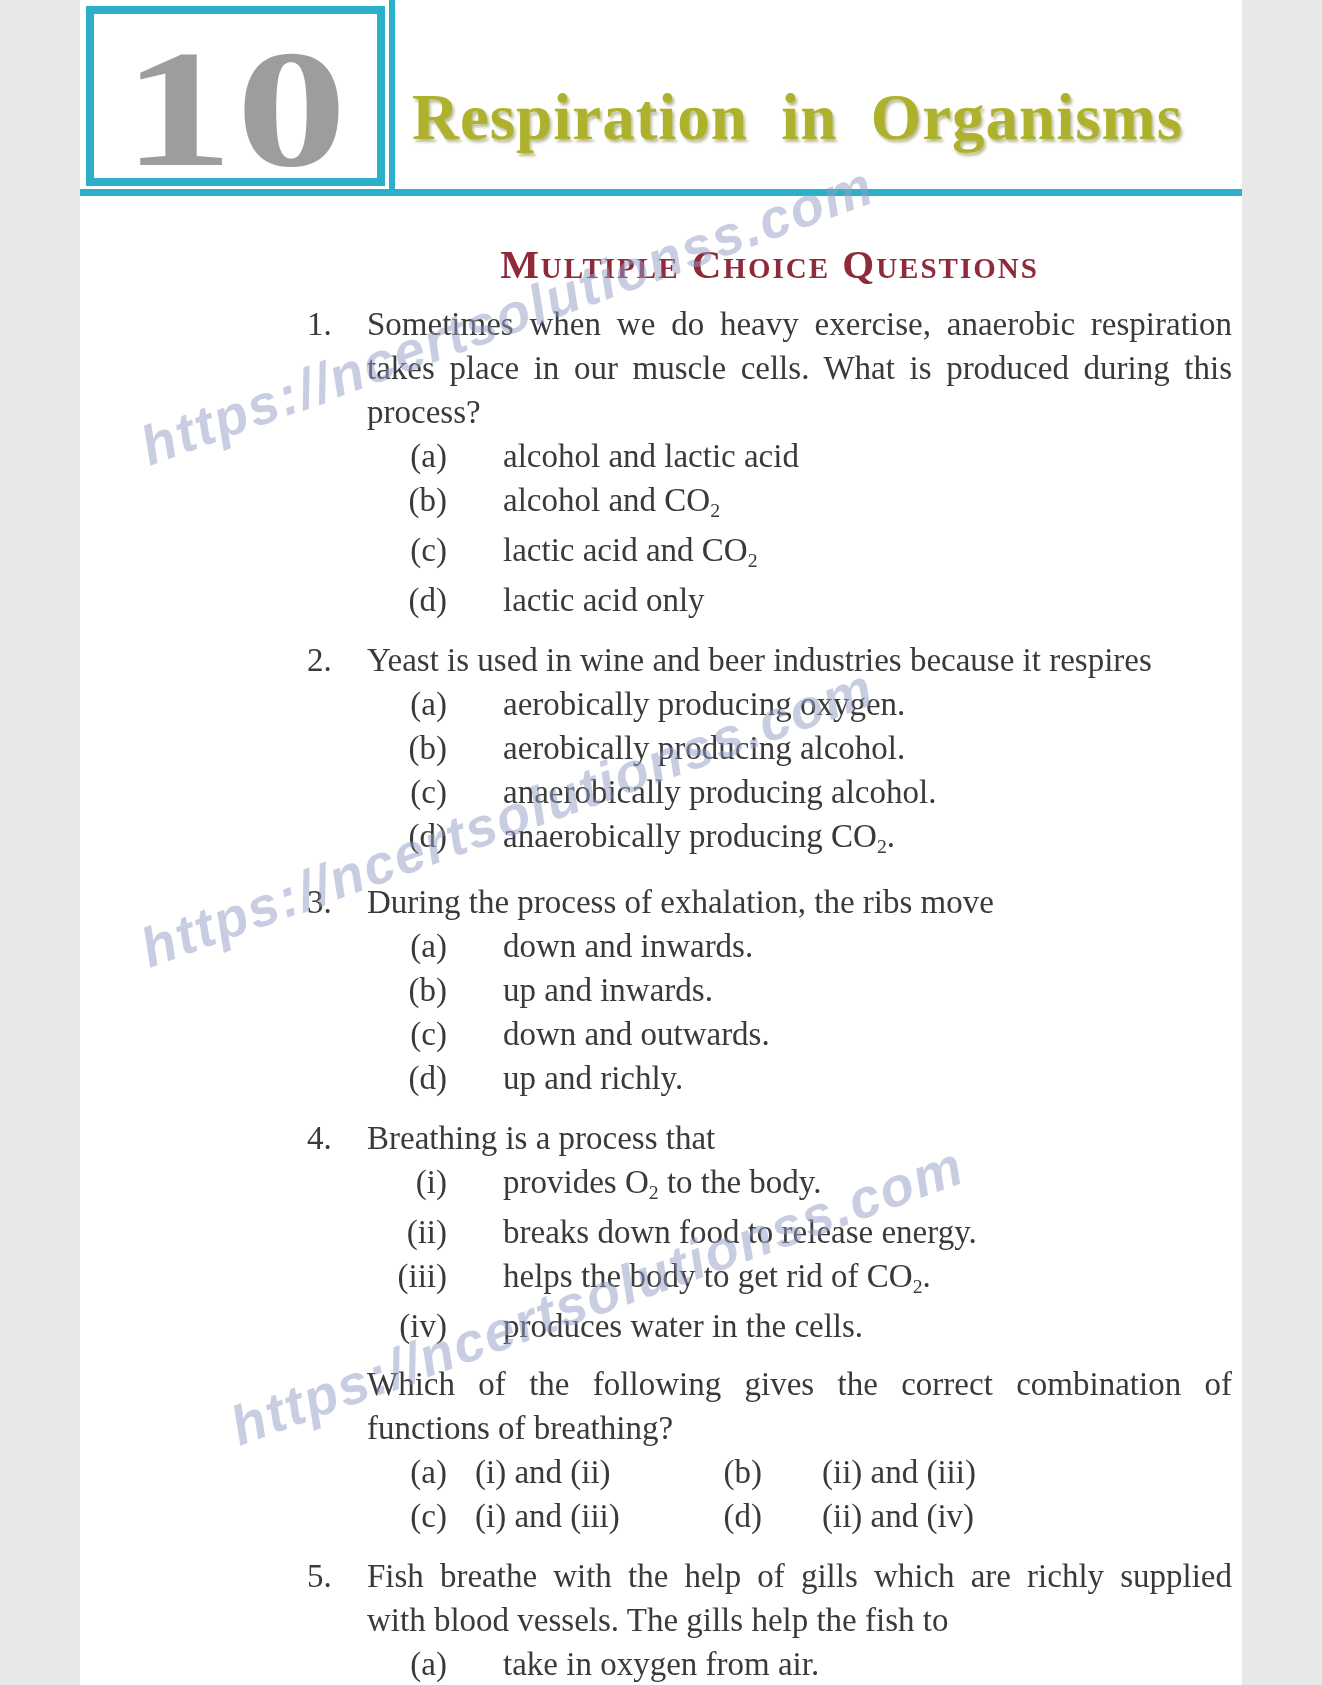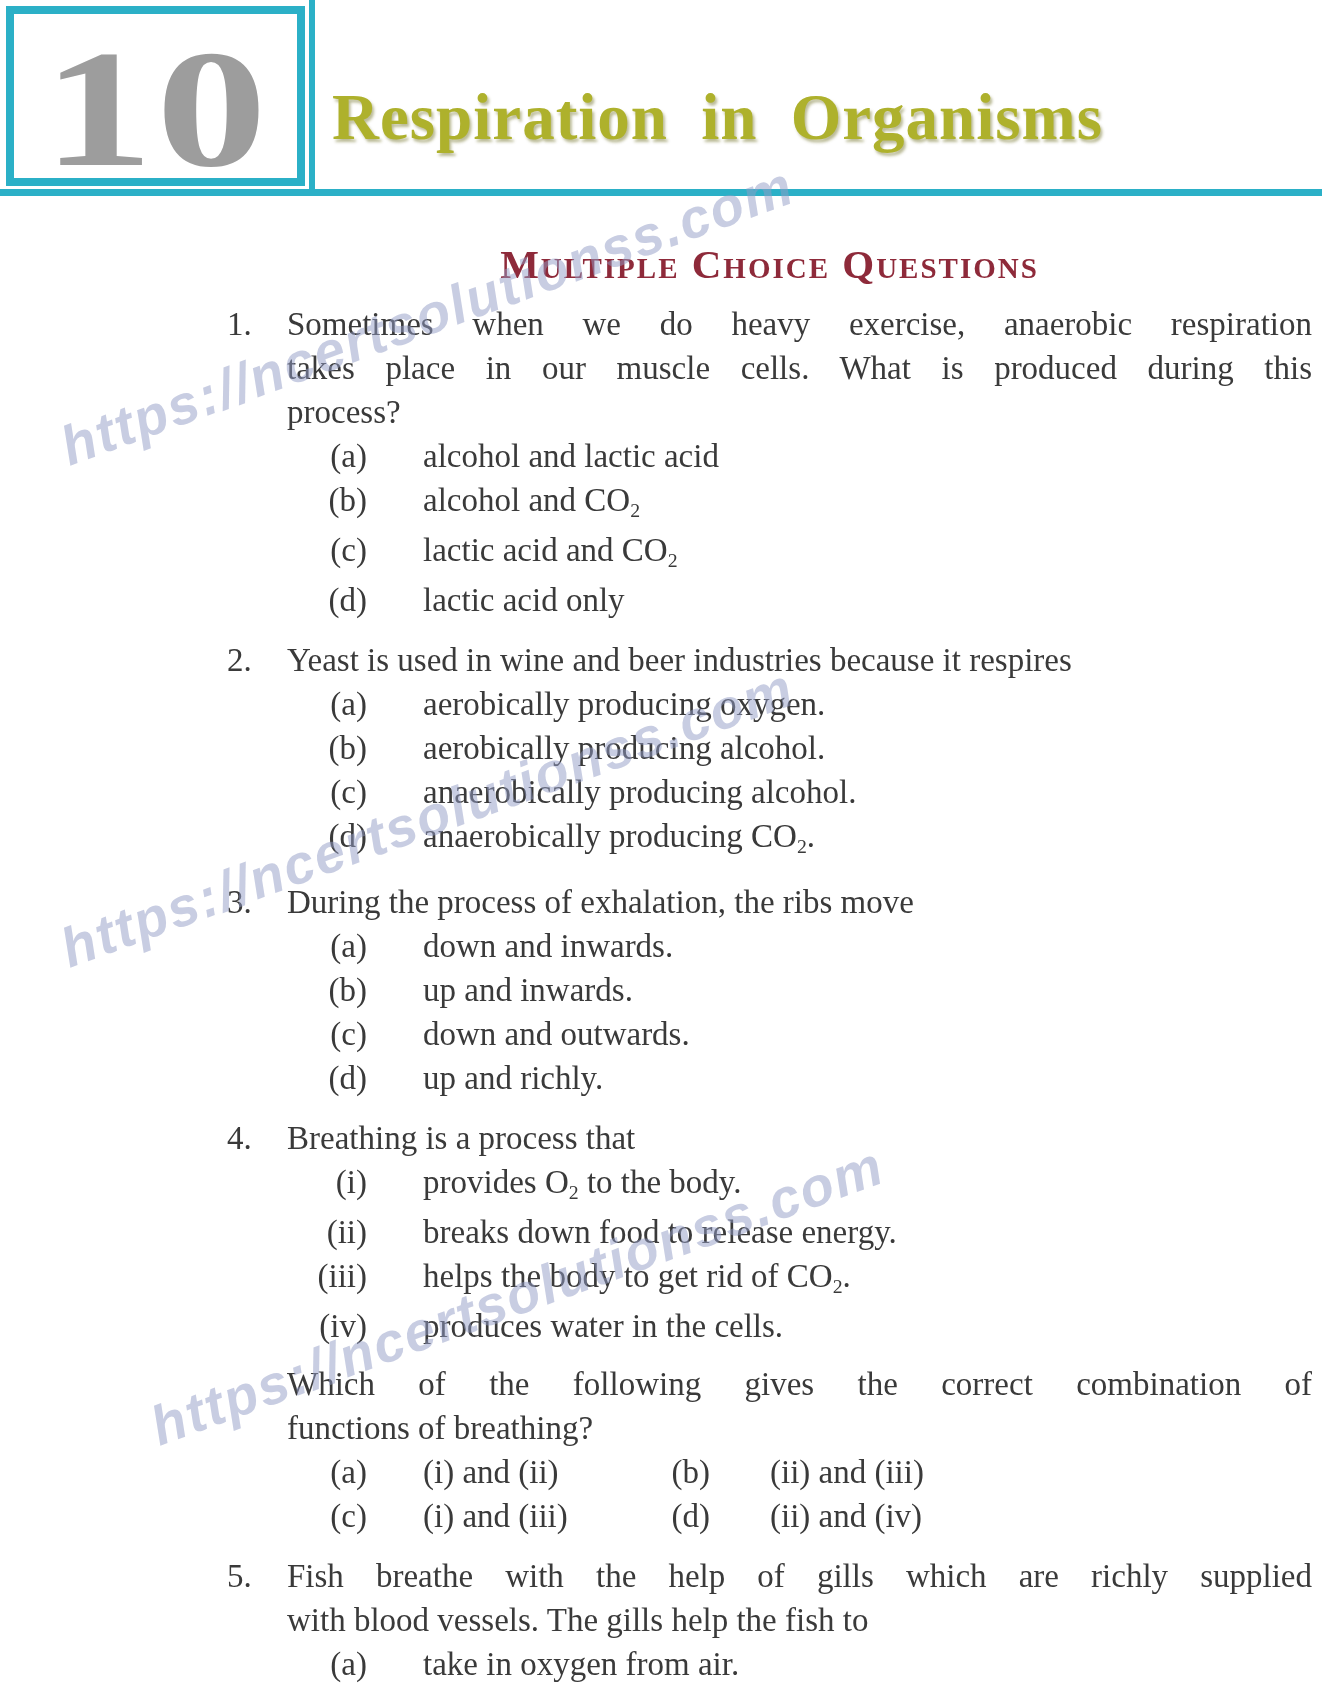--- a/index.html
+++ b/index.html
@@ -1,18 +1,18 @@
 <!DOCTYPE html>
 <html><head>
 <meta charset="utf-8">
 <style>
   html, body { margin: 0; padding: 0; background: #e8e8e8; }
   .page {
     position: relative;
-    width: 1322px;
+    width: 1162px;
     height: 1685px;
     background: #ffffff;
     overflow: hidden;
     font-family: "Liberation Serif", "DejaVu Serif", serif;
     margin: 0 auto;
   }
 
   
   .header { position: absolute; left: 0; top: 0; width: 100%; height: 196px; }
   .num-box {
@@ -82,21 +82,21 @@
   .qnum { width: 60px; flex-shrink: 0; line-height: 44px; }
   .qbody { flex: 1; min-width: 0; }
   .qline { line-height: 44px; }
   .just { text-align: justify; text-align-last: justify; }
   .option { display: flex; line-height: 44px; }
   .olabel { width: 80px; text-align: right; flex-shrink: 0; }
   .otext { margin-left: 56px; }
   .subpad { padding-bottom: 6px; }
   .followup { margin-top: 14px; }
   .combo { display: flex; line-height: 44px; }
-  .combo .otext1 { margin-left: 56px; width: 207px; flex-shrink: 0; }
+  .combo .otext1 { margin-left: 28px; width: 207px; flex-shrink: 0; }
   .combo .olabel2 { width: 80px; text-align: right; flex-shrink: 0; }
   .combo .otext2 { margin-left: 60px; flex: 1; }
   sub { font-size: 0.6em; line-height: 0; vertical-align: -0.32em; }
 </style>
 </head>
 <body>
 
 <div class="page">
 
   <div class="header">

